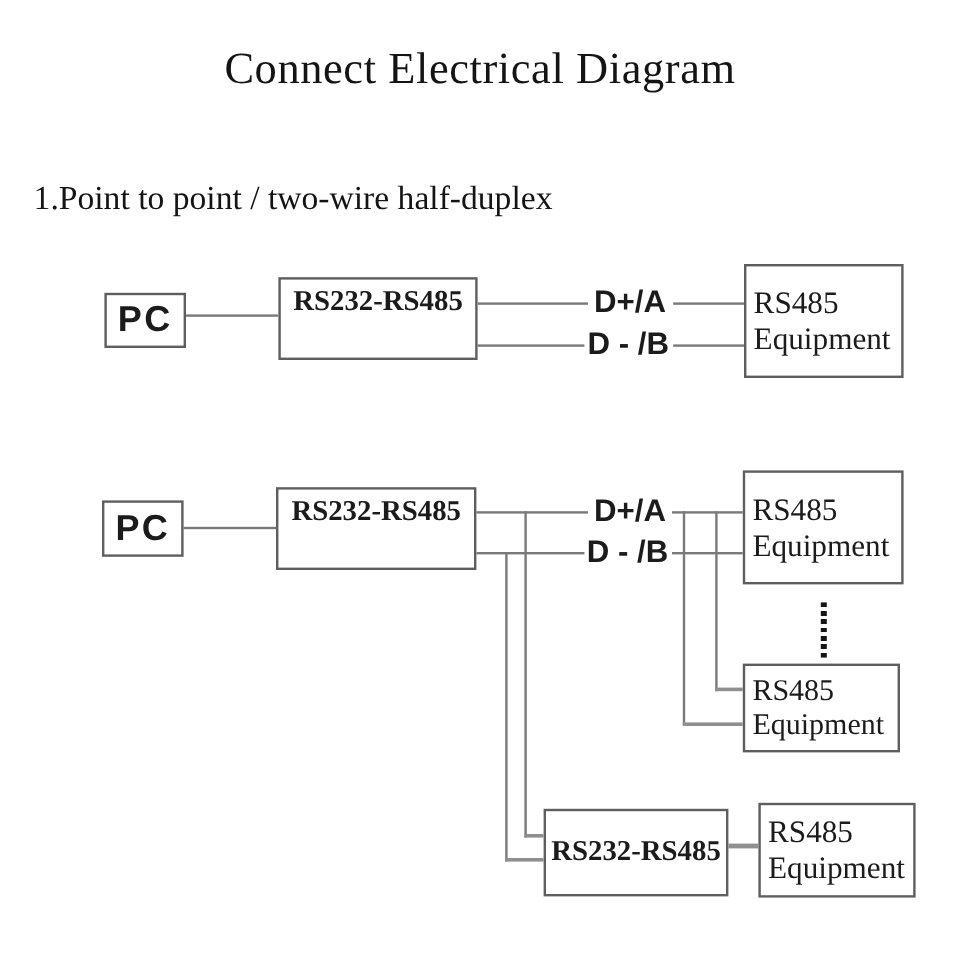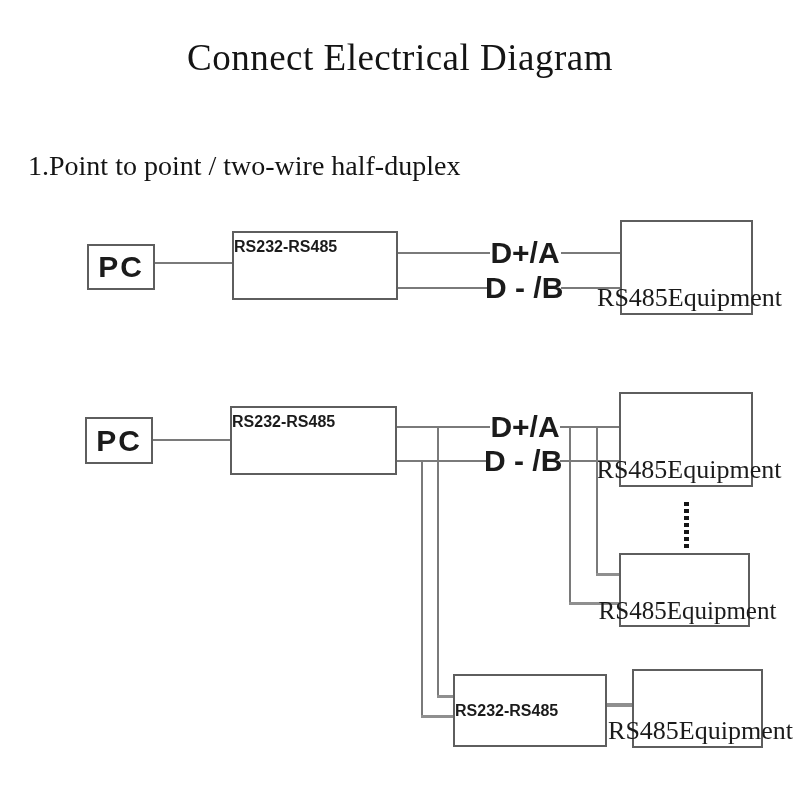--- a/index.html
+++ b/index.html
@@ -43,44 +43,43 @@
     background:var(--background);
     display:flex;
   }
   .pc-box{
     align-items:center;justify-content:center;
     font-family:"Liberation Sans", sans-serif;
     font-weight:600;font-size:30px;
     letter-spacing:2px;
   }
   .conv-box{
-    align-items:flex-start;
+    align-items:flex-start;justify-content:center;
     padding-top:5px;
-    font-family:Liberation Sans, sans-serif;
-    font-weight:600;font-size:16px;
+    font-family:Liberation Serif, serif;
+    font-weight:600;font-size:24px;
     white-space:nowrap;
     overflow:visible;
   }
   .conv-box.centered{align-items:center;padding-top:0;}
   .equip-box{
-    flex-direction:row;justify-content:center;
+    flex-direction:column;justify-content:center;
     padding-left:6px;
     font-family:"Liberation Serif", serif;
     font-size:26px;line-height:30px;
     white-space:nowrap;
-    align-items:flex-end;
   }
   .wire-h{position:absolute;height:2px;background:var(--wire);}
   .wire-v{position:absolute;width:2px;background:var(--wire);}
   .wire-elbow{position:absolute;height:3px;background:var(--wire-thick);}
   .wire-fat{position:absolute;height:4px;background:var(--wire-thick);}
   .wire-label{
     position:absolute;
     font-family:"Liberation Sans", sans-serif;
-    font-weight:600;font-size:30px;
+    font-weight:600;font-size:26px;
     color:var(--text);
     text-align:center;
     white-space:nowrap;
   }
   .dotted-v{
     position:absolute;
     width:5px;
     background:repeating-linear-gradient(to bottom, var(--dots) 0 4px, transparent 4px 7px);
   }
 </style>

